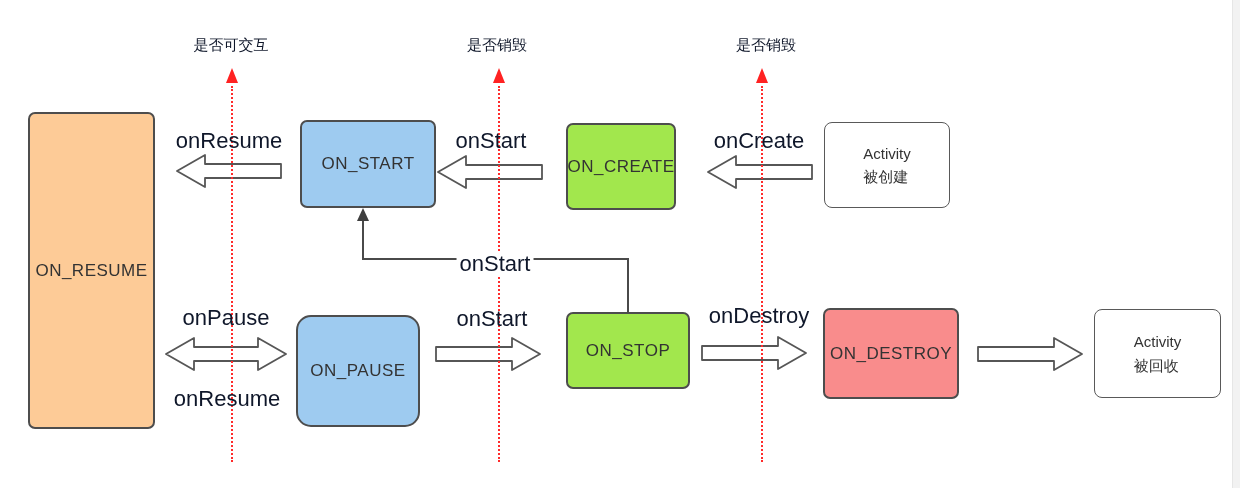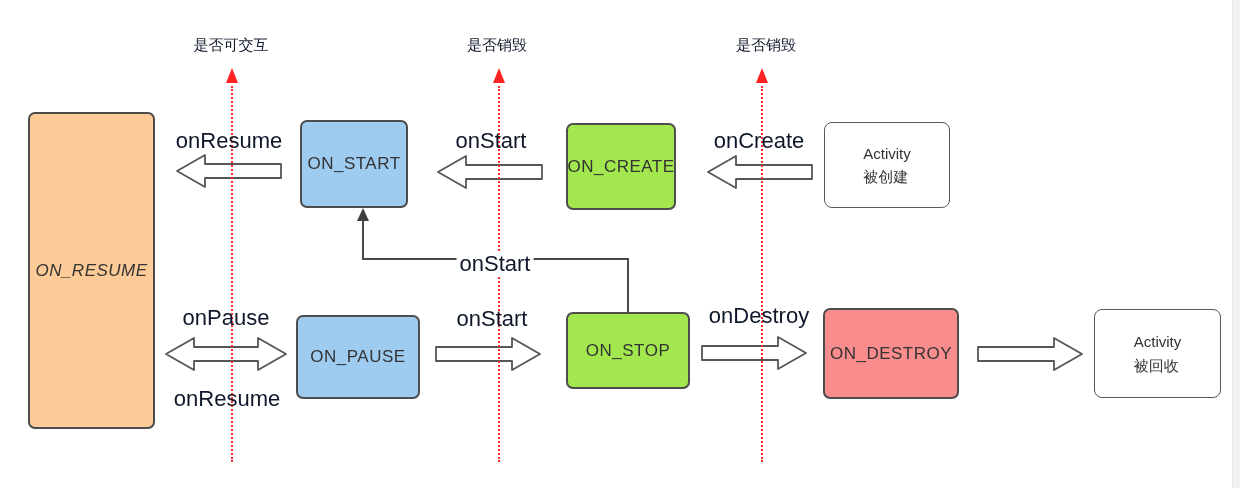--- a/index.html
+++ b/index.html
@@ -12,25 +12,25 @@
     position:absolute; box-sizing:border-box;
     border:2px solid #4d4d4d; border-radius:7px;
     display:flex; align-items:center; justify-content:center;
     color:#333333; font-size:17px; z-index:2; letter-spacing:0.5px;
   }
   .node.plain {
     border-width:1.5px; border-color:#595959; border-radius:8px;
     font-size:15px; letter-spacing:0;
   }
   .node.plain .two-line { line-height:1.55; }
-  .n-resume   { left:28px;   top:112px; width:127px; height:317px;font-style:italic; }
-  .n-start    { left:300px;  top:120px; width:108px; height:88px;  }
+  .n-resume   { left:28px;   top:112px; width:127px; height:317px; }
+  .n-start    { left:300px;  top:120px; width:136px; height:88px;  }
   .n-create   { left:566px;  top:123px; width:110px; height:87px;  }
   .n-created  { left:824px;  top:122px; width:126px; height:86px;  }
-  .n-pause    { left:296px;  top:315px; width:124px; height:84px;  }
+  .n-pause    { left:296px;  top:315px; width:124px; height:112px;border-radius:15px;  }
   .n-stop     { left:566px;  top:312px; width:124px; height:77px;  }
   .n-destroy  { left:823px;  top:308px; width:136px; height:91px;  }
   .n-recycled { left:1094px; top:309px; width:127px; height:89px;  }
   
   .axis-line {
     position:absolute; top:86px; height:376px; width:0;
     border-left:2px dotted #ff2b2b; z-index:4;
   }
   .axis-arrow {
     position:absolute; top:68px; width:0; height:0; z-index:4;

